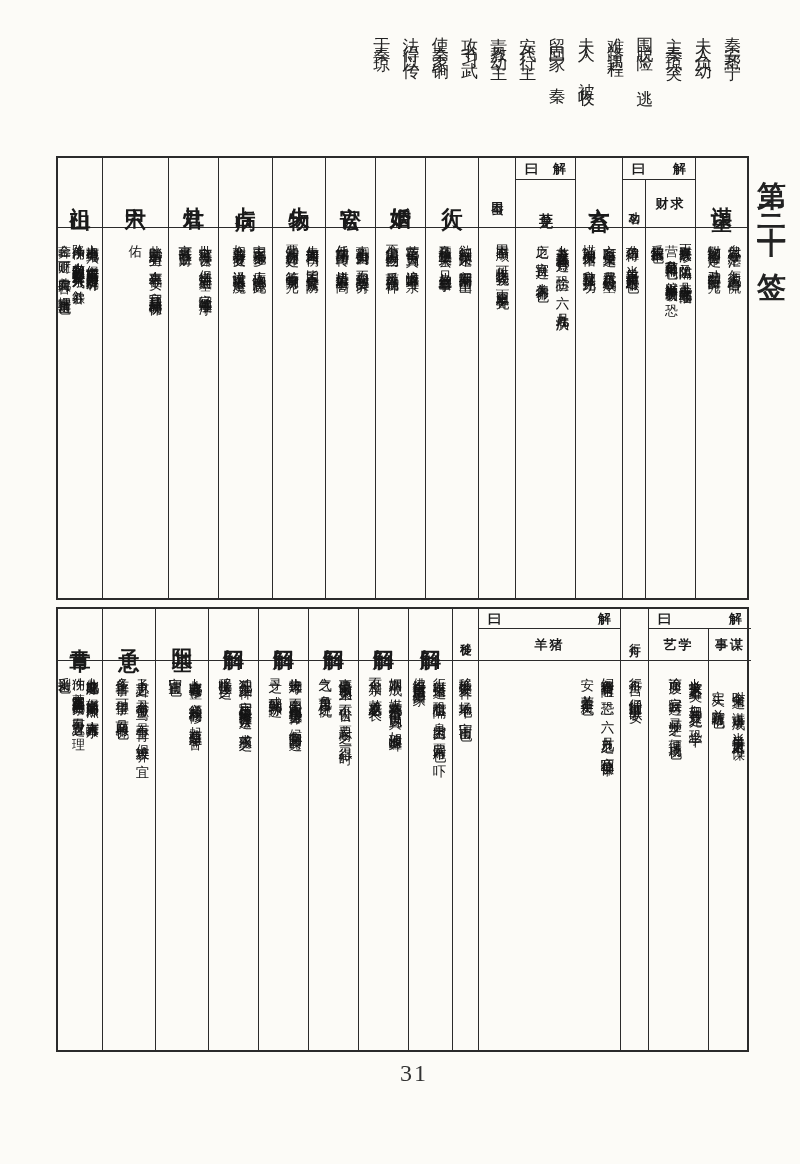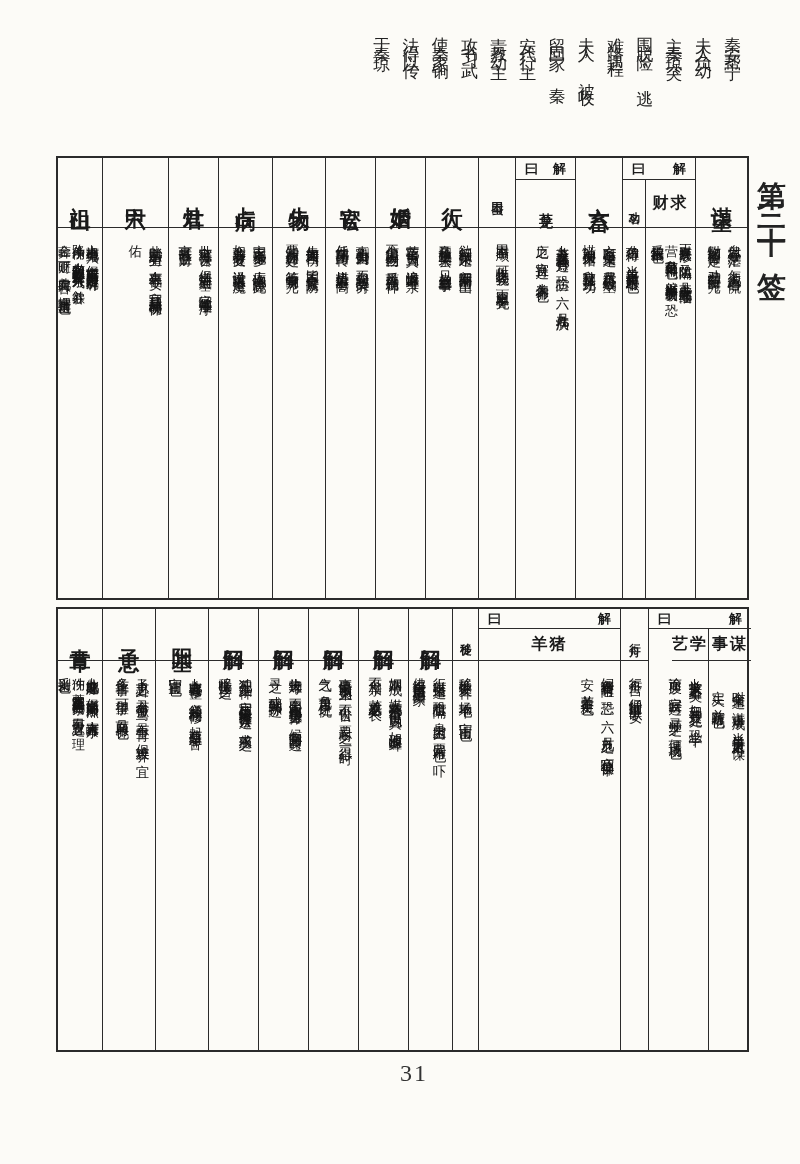--- a/index.html
+++ b/index.html
@@ -40,21 +40,21 @@
   .group-row .tcol.glast{border-right:none;flex:1 1 auto;}
   .col-header{
     box-sizing:border-box;border-bottom:1.5px solid #2b2b2b;
     display:flex;align-items:center;justify-content:center;flex:0 0 auto;
   }
   .hv{writing-mode:vertical-rl;text-orientation:upright;}
   .v-lg{font-size:21px;font-weight:bold;letter-spacing:3px;}
   .v-md{font-size:14px;font-weight:bold;letter-spacing:2px;}
   .v-sm{font-size:12.5px;font-weight:bold;letter-spacing:1px;}
   .v-xs{font-size:11.5px;font-weight:bold;letter-spacing:1px;}
-  .h-md{font-size:16px;font-weight:bold;letter-spacing:2px;}
+  .h-md{font-size:13px;font-weight:bold;letter-spacing:2px;}
   .sub-bar{
     box-sizing:border-box;border-bottom:1.5px solid #2b2b2b;
     display:flex;justify-content:space-between;align-items:center;
     padding:0 9px;font-size:13px;font-weight:bold;flex:0 0 auto;
   }
   .tbody-text{
     flex:1 1 auto;box-sizing:border-box;overflow:hidden;
     writing-mode:vertical-rl;text-orientation:upright;
     white-space:pre-line;
     font-size:13.5px;letter-spacing:1.5px;line-height:1.5;
@@ -297,21 +297,21 @@
           <span class="hv v-xs">行舟</span>
         </div>
         <div class="tbody-text">行舟不吉　仔细行事可以平安</div>
       </div>
       <div class="tcol-group last" style="width: 102px;">
         <div class="sub-bar" style="height: 20px;">
           <span>曰</span>
           <span>解</span>
         </div>
         <div class="group-row">
-          <div class="tcol" style="width: 60px; align-items: flex-end;">
+          <div class="tcol" style="width: 60px;">
             <div class="col-header" style="height: 32px;">
               <span class="h-md">艺学</span>
             </div>
             <div class="tbody-text">卜学技艺之卦不美　如乌云遮月之兆　恐学半
 途而废　宜候时运　寻师学之　便可成功也</div>
           </div>
           <div class="tcol glast" style="width: 42px; gap: 13px;">
             <div class="col-header" style="height: 32px;">
               <span class="h-md">事谋</span>
             </div>

